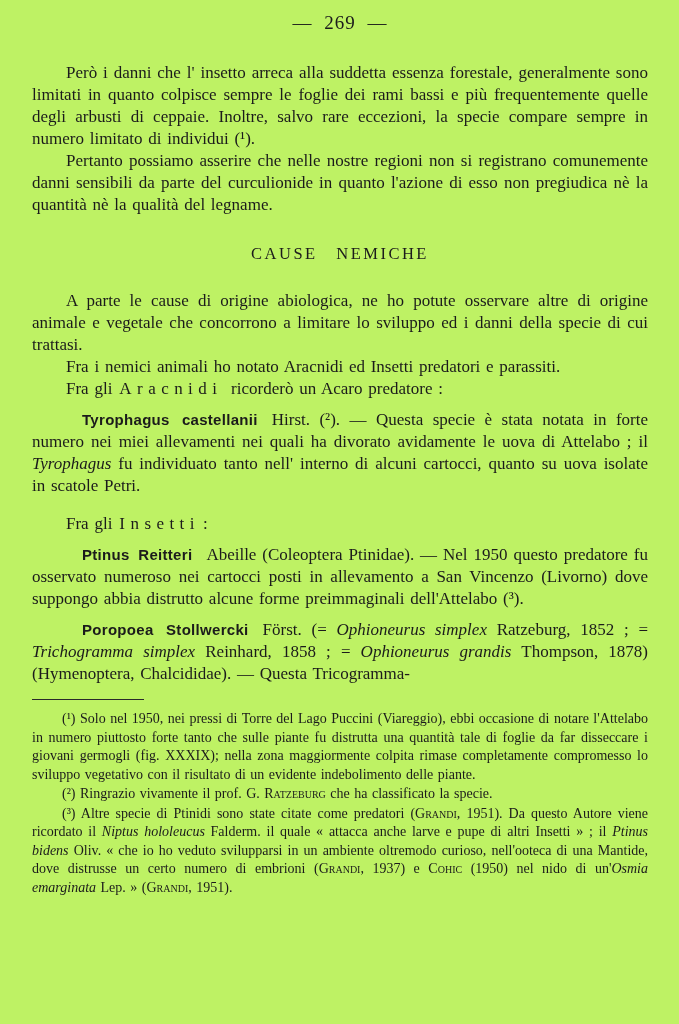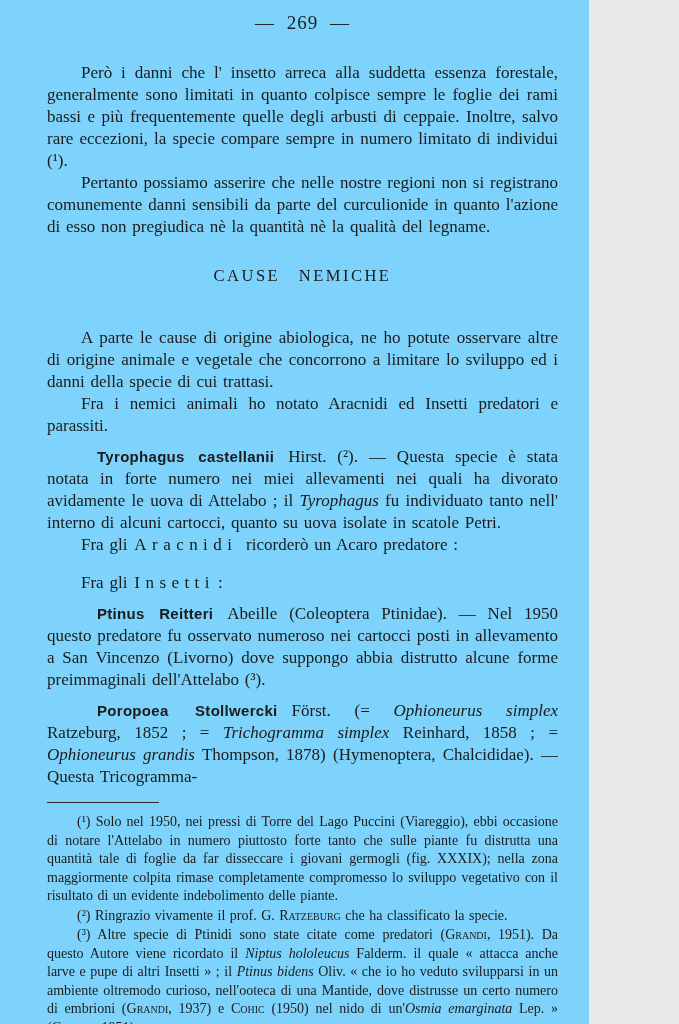--- a/index.html
+++ b/index.html
@@ -1,35 +1,35 @@
 <!DOCTYPE html>
 <html lang="it"><head>
 <meta charset="utf-8">
 <style>
   * { margin:0; padding:0; box-sizing:border-box; }
   html,body { width:679px; }
   body { background:#e8e8e6; font-family:"Liberation Serif", serif; }
   .page {
-    position:relative; width:589px; height:1024px; overflow:hidden;
-    background:#7dd3fc; color:#1b1b1b;
-    padding:12px 31px 0 47px;
+    position:relative; width:679px; height:1024px; overflow:hidden;
+    background:#bef264; color:#1b1b1b;
+    padding:12px 31px 0 32px;
     -webkit-font-smoothing:antialiased;
   }
   .pageno {
     text-align:center; font-size:19px; letter-spacing:1px;
     margin-bottom:28px; word-spacing:6px;
   }
   .bp {
     font-size:17px; line-height:22px; text-align:justify;
     text-indent:34px; word-spacing:1.5px;
   }
   .heading {
     font-weight:normal; text-align:center; font-size:16.5px;
     letter-spacing:2.5px; word-spacing:12px;
-    margin-top:28px; margin-bottom:41px;
+    margin-top:28px; margin-bottom:26px;
   }
   .species { text-indent:50px; margin-top:9px; }
   .mt-lg { margin-top:16px; }
   .mt-md { margin-top:12px; }
   .sp-name {
     font-family:"Liberation Sans", sans-serif; font-weight:700;
     font-size:15px; letter-spacing:0.3px; margin-right:14px; word-spacing:4px;
   }
   .spaced { letter-spacing:0.32em; margin-left:7px; margin-right:3px; }
   .fn-sep {
@@ -53,23 +53,23 @@
   <p class="bp">Però i danni che l' insetto arreca alla suddetta essenza forestale, generalmente sono limitati in quanto colpisce sempre le foglie dei rami bassi e più frequentemente quelle degli arbusti di ceppaie. Inoltre, salvo rare eccezioni, la specie compare sempre in numero limitato di individui (¹).</p>
 
   <p class="bp">Pertanto possiamo asserire che nelle nostre regioni non si registrano comunemente danni sensibili da parte del curculionide in quanto l'azione di esso non pregiudica nè la quantità nè la qualità del legname.</p>
 
   <h2 class="heading">CAUSE NEMICHE</h2>
 
   <p class="bp">A parte le cause di origine abiologica, ne ho potute osservare altre di origine animale e vegetale che concorrono a limitare lo sviluppo ed i danni della specie di cui trattasi.</p>
 
   <p class="bp">Fra i nemici animali ho notato Aracnidi ed Insetti predatori e parassiti.</p>
 
+  <p class="bp"><span>Fra gli</span><span class="spaced">Aracnidi</span> <span>ricorderò un Acaro predatore :</span></p>
+
   <p class="bp species"><b class="sp-name">Tyrophagus castellanii</b><span>Hirst. (²). — Questa specie è stata notata in forte numero nei miei allevamenti nei quali ha divorato avidamente le uova di Attelabo ; il</span> <i>Tyrophagus</i> <span>fu individuato tanto nell' interno di alcuni cartocci, quanto su uova isolate in scatole Petri.</span></p>
-
-  <p class="bp"><span>Fra gli</span><span class="spaced">Aracnidi</span> <span>ricorderò un Acaro predatore :</span></p>
 
   <p class="bp mt-lg"><span>Fra gli</span><span class="spaced">Insetti</span><span>:</span></p>
 
   <p class="bp species"><b class="sp-name">Ptinus Reitteri</b><span>Abeille (Coleoptera Ptinidae). — Nel 1950 questo predatore fu osservato numeroso nei cartocci posti in allevamento a San Vincenzo (Livorno) dove suppongo abbia distrutto alcune forme preimmaginali dell'Attelabo (³).</span></p>
 
 
   <p class="bp species"><b class="sp-name">Poropoea Stollwercki</b><span>Först. (=</span> <i>Ophioneurus simplex</i> <span>Ratzeburg, 1852 ; =</span> <i>Trichogramma simplex</i> <span>Reinhard, 1858 ; =</span> <i>Ophioneurus grandis</i> <span>Thompson, 1878) (Hymenoptera, Chalcididae). — Questa Tricogramma-</span></p>
 
   <div class="fn-sep"></div>
 

